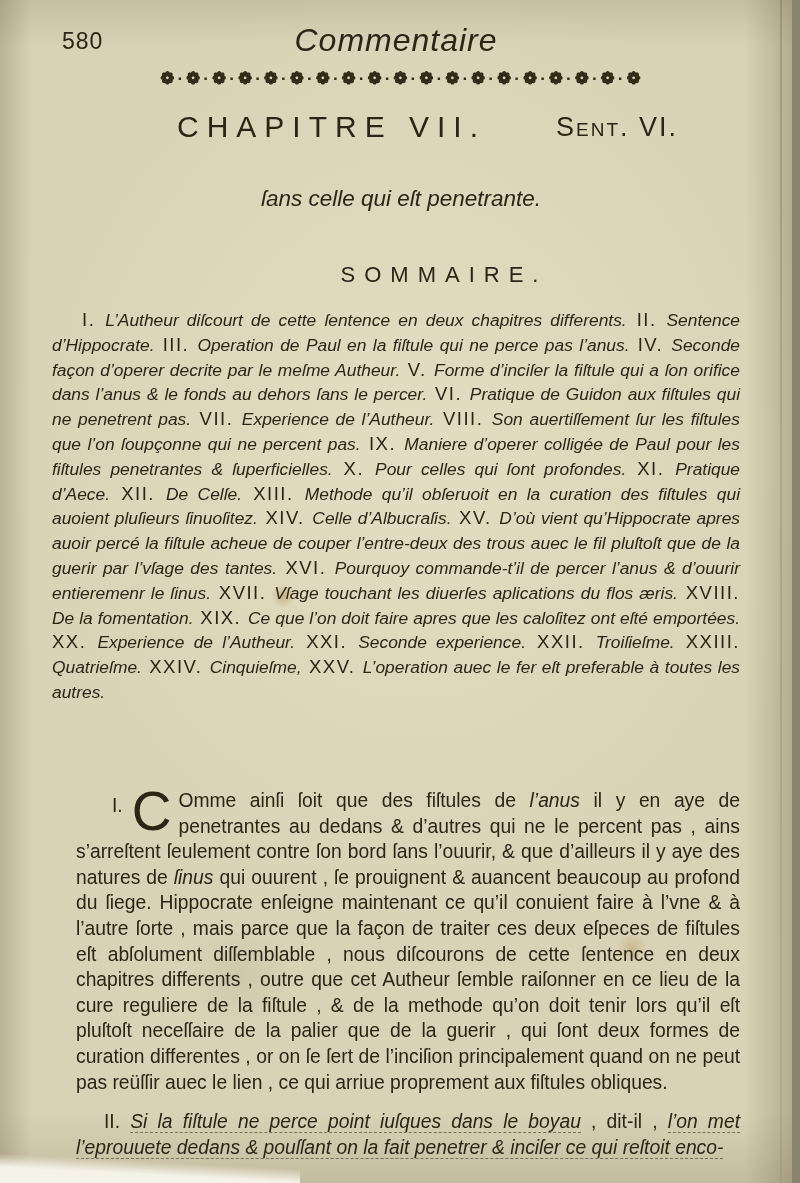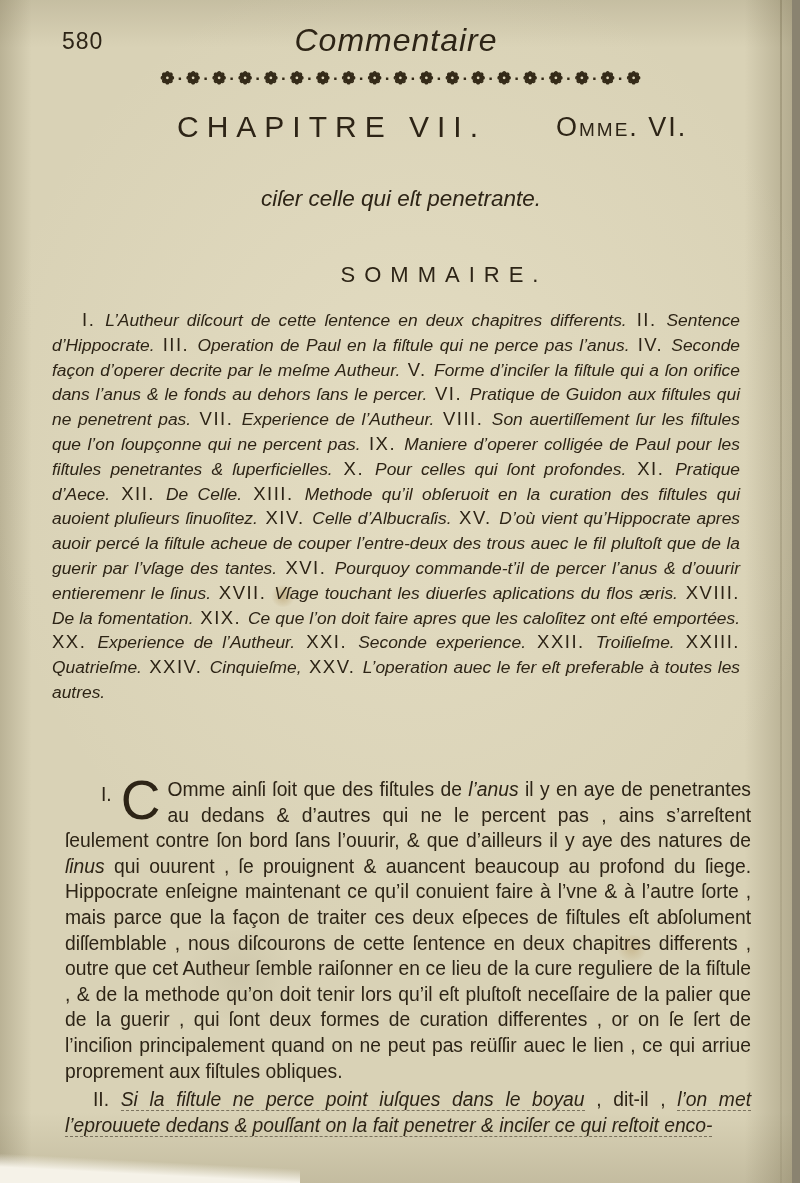--- a/index.html
+++ b/index.html
@@ -34,44 +34,44 @@
     font-style:italic;font-size:17.4px;line-height:24.8px;text-indent:30px;}
   .sommaire .snum{font-style:normal;font-size:18.5px;letter-spacing:1.5px;}
   .body-text{position:absolute;left:62px;top:774px;width:692px;text-align:justify;font-size:19.3px;line-height:25.6px;}
   .body-text .it{font-style:italic;}
   .lead{float:left;padding-right:7px;}
   .lead .pnum{font-size:19.3px;vertical-align:18px;margin-left:36px;margin-right:9px;}
   .lead .dropcap{font-size:55px;line-height:46px;}
   .para2{text-indent:28px;margin-top:0;}
   .worn{border-bottom:1.5px dashed rgba(45,36,22,.55);}
   .catchword{position:absolute;left:688px;top:1188px;font-style:italic;font-size:17px;border-bottom:1.5px dashed rgba(45,36,22,.45);}
-  p{margin:3px;}
+  p{margin:14px;}
 </style>
 </head>
 <body>
 
 <div class="page">
 
   <div class="stain s1"></div>
   <div class="stain s2"></div>
   <div class="stain s3"></div>
   <div class="edge-line"></div>
 
   <div class="pagenum">580</div>
   <div class="running-title">Commentaire</div>
 
   <div class="ornament">❁·❁·❁·❁·❁·❁·❁·❁·❁·❁·❁·❁·❁·❁·❁·❁·❁·❁·❁</div>
 
   <div class="heading-row">
     <span class="chapter">CHAPITRE VII.</span>
-    <span class="sent">Omme. VI.</span>
+    <span class="sent">Sent. VI.</span>
   </div>
 
   <div class="title">
-    <div>ciſer celle qui eſt penetrante.</div>
+    <div>ſans celle qui eſt penetrante.</div>
   </div>
 
   <div class="sommaire-label">SOMMAIRE.</div>
 
   <div class="sommaire"><span class="snum">I. </span><span>L’Autheur diſcourt de cette ſentence en deux chapitres differents.</span><span class="snum">  II. </span><span>Sentence d’Hippocrate.</span><span class="snum">  III. </span><span>Operation de Paul en la fiſtule qui ne perce pas l’anus.</span><span class="snum">  IV. </span><span>Seconde façon d’operer decrite par le meſme Autheur.</span><span class="snum">  V. </span><span>Forme d’inciſer la fiſtule qui a ſon orifice dans l’anus &amp; le fonds au dehors ſans le percer.</span><span class="snum">  VI. </span><span>Pratique de Guidon aux fiſtules qui ne penetrent pas.</span><span class="snum">  VII. </span><span>Experience de l’Autheur.</span><span class="snum">  VIII. </span><span>Son auertiſſement ſur les fiſtules que l’on ſoupçonne qui ne percent pas.</span><span class="snum">  IX. </span><span>Maniere d’operer colligée de Paul pour les fiſtules penetrantes &amp; ſuperficielles.</span><span class="snum">  X. </span><span>Pour celles qui ſont profondes.</span><span class="snum">  XI. </span><span>Pratique d’Aece.</span><span class="snum">  XII. </span><span>De Celſe.</span><span class="snum">  XIII. </span><span>Methode qu’il obſeruoit en la curation des fiſtules qui auoient pluſieurs ſinuoſitez.</span><span class="snum">  XIV. </span><span>Celle d’Albucraſis.</span><span class="snum">  XV. </span><span>D’où vient qu’Hippocrate apres auoir percé la fiſtule acheue de couper l’entre-deux des trous auec le fil pluſtoſt que de la guerir par l’vſage des tantes.</span><span class="snum">  XVI. </span><span>Pourquoy commande-t’il de percer l’anus &amp; d’ouurir entieremenr le ſinus.</span><span class="snum">  XVII. </span><span>Vſage touchant les diuerſes aplications du flos æris.</span><span class="snum">  XVIII. </span><span>De la fomentation.</span><span class="snum">  XIX. </span><span>Ce que l’on doit faire apres que les caloſitez ont eſté emportées.</span><span class="snum">  XX. </span><span>Experience de l’Autheur.</span><span class="snum">  XXI. </span><span>Seconde experience.</span><span class="snum">  XXII. </span><span>Troiſieſme.</span><span class="snum">  XXIII. </span><span>Quatrieſme.</span><span class="snum">  XXIV. </span><span>Cinquieſme,</span><span class="snum">  XXV. </span><span>L’operation auec le fer eſt preferable à toutes les autres.</span></div>
 
   <div class="body-text">
     <p>
       <span class="lead"><span class="pnum">I.</span><span class="dropcap">C</span></span><span><span>Omme ainſi ſoit que des fiſtules de </span><span class="it">l’anus</span><span> il y en aye de penetrantes au dedans &amp; d’autres qui ne le percent pas , ains s’arreſtent ſeulement contre ſon bord ſans l’ouurir, &amp; que d’ailleurs il y aye des natures de </span><span class="it">ſinus</span><span> qui ouurent , ſe prouignent &amp; auancent beaucoup au profond du ſiege. Hippocrate enſeigne maintenant ce qu’il conuient faire à l’vne &amp; à l’autre ſorte , mais parce que la façon de traiter ces deux eſpeces de fiſtules eſt abſolument diſſemblable , nous diſcourons de cette ſentence en deux chapitres differents , outre que cet Autheur ſemble raiſonner en ce lieu de la cure reguliere de la fiſtule , &amp; de la methode qu’on doit tenir lors qu’il eſt pluſtoſt neceſſaire de la palier que de la guerir , qui ſont deux formes de curation differentes , or on ſe ſert de l’inciſion principalement quand on ne peut pas reüſſir auec le lien , ce qui arriue proprement aux fiſtules obliques.</span></span>
     </p>

